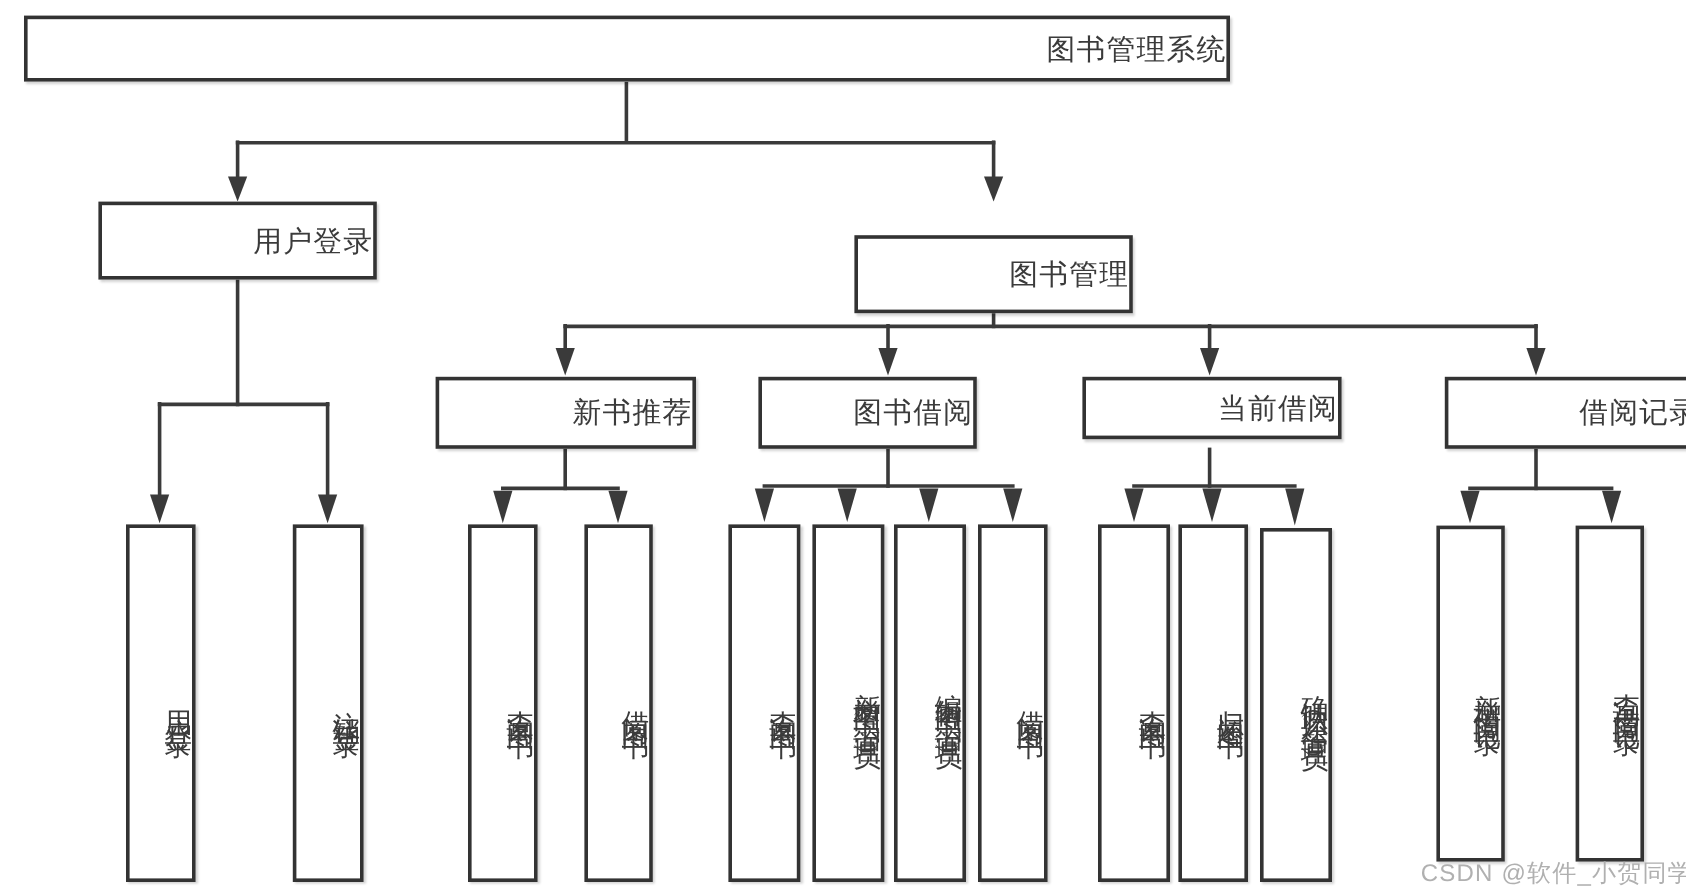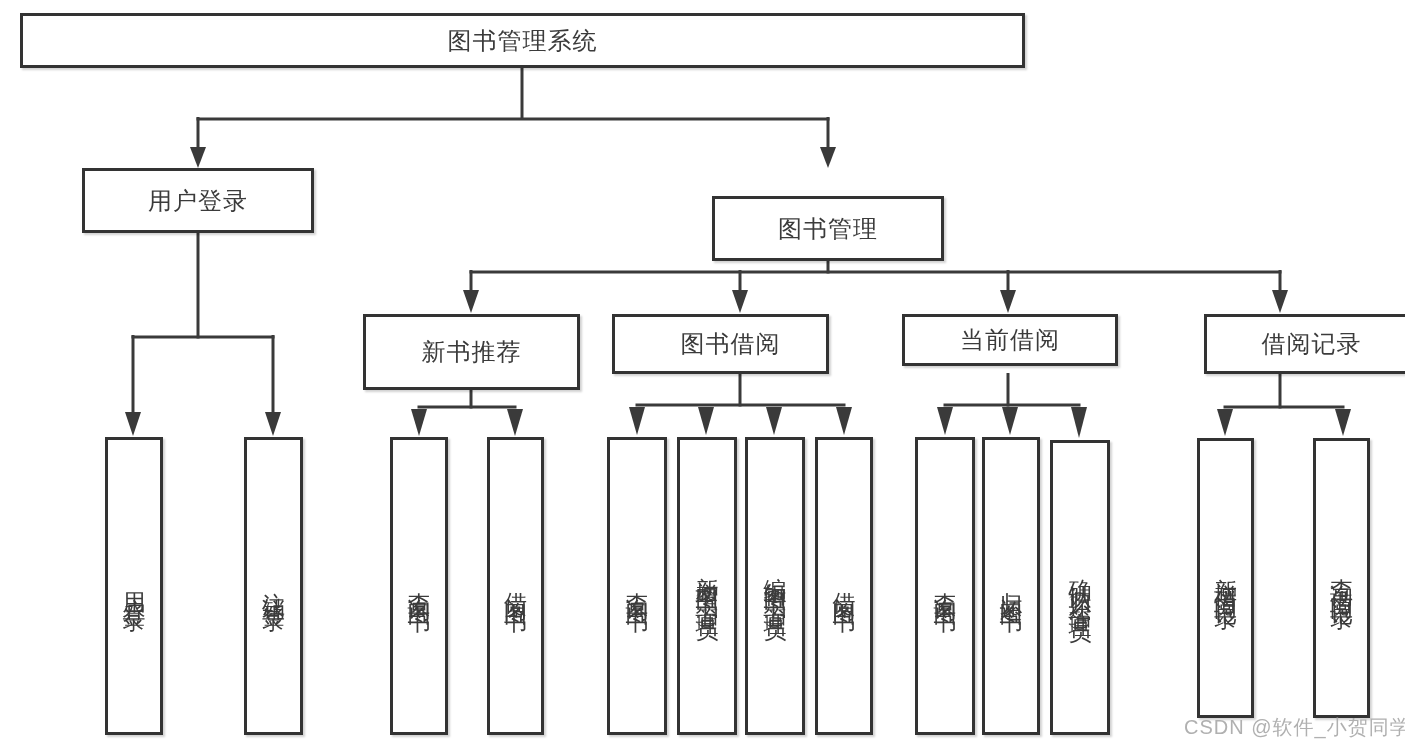--- a/index.html
+++ b/index.html
@@ -21,21 +21,21 @@
     width: 1405px; height: 747px;
   }
   .box {
     position: absolute;
     box-sizing: border-box;
     background: #ffffff;
     border: 3px solid #333333;
     box-shadow: 2px 2px 2px rgba(0,0,0,0.18);
     display: flex;
     align-items: center;
-    justify-content: center;
+    justify-content: flex-end;
   }
   .hlabel {
     font-size: 24px;
     color: #3b3b3b;
     letter-spacing: 1px;
     white-space: nowrap;
   }
   .vlabel {
     writing-mode: vertical-rl;
     text-orientation: mixed;
@@ -115,24 +115,24 @@
     <span class="hlabel">图书管理系统</span>
   </div>
 
   <div class="box" style="left:82px; top:168px; width:232px; height:65px;">
     <span class="hlabel">用户登录</span>
   </div>
   <div class="box" style="left:712px; top:168px; width:232px; height:65px;margin-top:28px;">
     <span class="hlabel">图书管理</span>
   </div>
 
-  <div class="box" style="left:363px; top:314px; width:217px; height:76px;">
+  <div class="box" style="left:363px; top:314px; width:217px; height:60px;">
     <span class="hlabel">新书推荐</span>
   </div>
-  <div class="box" style="left:612px; top:314px; width:217px; height:60px;padding-left:20px;">
+  <div class="box" style="left:632px; top:314px; width:182px; height:60px;padding-left:20px;">
     <span class="hlabel">图书借阅</span>
   </div>
   <div class="box" style="left:902px; top:314px; width:216px; height:52px;">
     <span class="hlabel">当前借阅</span>
   </div>
   <div class="box" style="left:1172px; top:314px; width:215px; height:60px;margin-left:32px;">
     <span class="hlabel">借阅记录</span>
   </div>
 
   <div class="box" style="left:105px; top:437px; width:58px; height:298px;">

